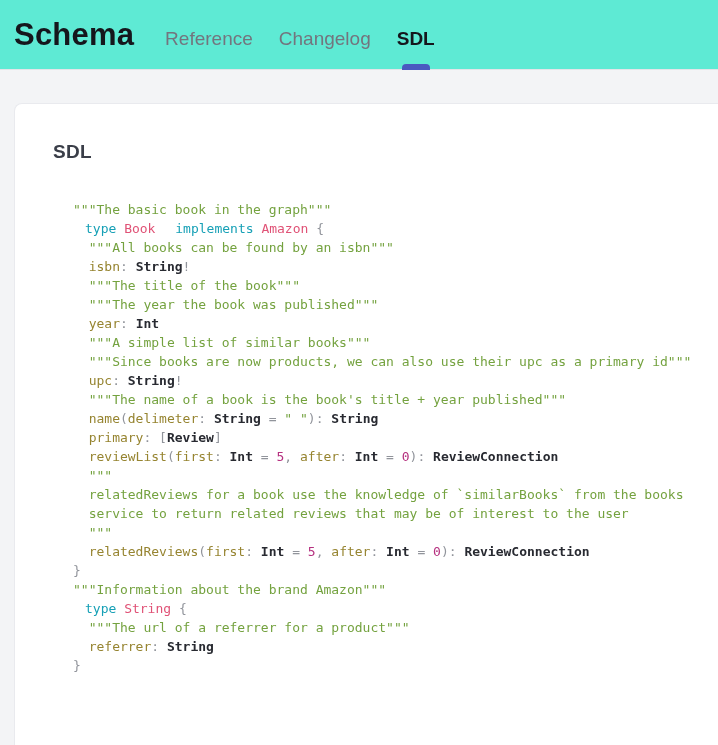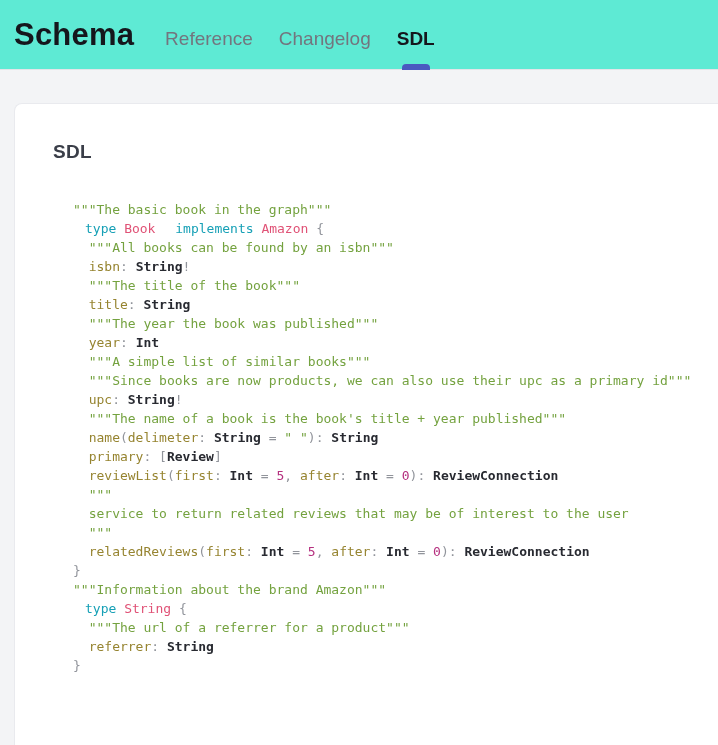--- a/index.html
+++ b/index.html
@@ -93,31 +93,31 @@
 </div>
 
 <div class="card">
   <h2 class="card-heading">SDL</h2>
   <div class="code-block">
       <div class="code-line"><span class="tok-doc">"""The basic book in the graph"""</span></div>
       <div class="code-line"><span class="tok-kw">type </span><span class="tok-cls">Book </span><span class="tok-kw">implements </span><span class="tok-cls">Amazon </span><span class="tok-punc">{</span></div>
       <div class="code-line"><span class="tok-doc">  """All books can be found by an isbn"""</span></div>
       <div class="code-line"><span class="tok-attr">  isbn</span><span class="tok-punc">: </span><span class="tok-typ">String</span><span class="tok-punc">!</span></div>
       <div class="code-line"><span class="tok-doc">  """The title of the book"""</span></div>
-      <div class="code-line"><span class="tok-attr">  title</span><span class="tok-punc">: </span><span class="tok-typ">String</span></div>
       <div class="code-line"><span class="tok-doc">  """The year the book was published"""</span></div>
       <div class="code-line"><span class="tok-attr">  year</span><span class="tok-punc">: </span><span class="tok-typ">Int</span></div>
       <div class="code-line"><span class="tok-doc">  """A simple list of similar books"""</span></div>
       <div class="code-line"><span class="tok-doc">  """Since books are now products, we can also use their upc as a primary id"""</span></div>
       <div class="code-line"><span class="tok-attr">  upc</span><span class="tok-punc">: </span><span class="tok-typ">String</span><span class="tok-punc">!</span></div>
       <div class="code-line"><span class="tok-doc">  """The name of a book is the book's title + year published"""</span></div>
       <div class="code-line"><span class="tok-attr">  name</span><span class="tok-punc">(</span><span class="tok-attr">delimeter</span><span class="tok-punc">: </span><span class="tok-typ">String</span><span class="tok-punc"> = </span><span class="tok-doc">" "</span><span class="tok-punc">): </span><span class="tok-typ">String</span></div>
       <div class="code-line"><span class="tok-attr">  primary</span><span class="tok-punc">: [</span><span class="tok-typ">Review</span><span class="tok-punc">]</span></div>
       <div class="code-line"><span class="tok-attr">  reviewList</span><span class="tok-punc">(</span><span class="tok-attr">first</span><span class="tok-punc">: </span><span class="tok-typ">Int</span><span class="tok-punc"> = </span><span class="tok-num">5</span><span class="tok-punc">, </span><span class="tok-attr">after</span><span class="tok-punc">: </span><span class="tok-typ">Int</span><span class="tok-punc"> = </span><span class="tok-num">0</span><span class="tok-punc">): </span><span class="tok-typ">ReviewConnection</span></div>
       <div class="code-line"><span class="tok-doc">  """</span></div>
+      <div class="code-line"><span class="tok-doc">  relatedReviews for a book use the knowledge of `similarBooks` from the books</span></div>
       <div class="code-line"><span class="tok-doc">  service to return related reviews that may be of interest to the user</span></div>
       <div class="code-line"><span class="tok-doc">  """</span></div>
       <div class="code-line"><span class="tok-attr">  relatedReviews</span><span class="tok-punc">(</span><span class="tok-attr">first</span><span class="tok-punc">: </span><span class="tok-typ">Int</span><span class="tok-punc"> = </span><span class="tok-num">5</span><span class="tok-punc">, </span><span class="tok-attr">after</span><span class="tok-punc">: </span><span class="tok-typ">Int</span><span class="tok-punc"> = </span><span class="tok-num">0</span><span class="tok-punc">): </span><span class="tok-typ">ReviewConnection</span></div>
       <div class="code-line"><span class="tok-punc">}</span></div>
       <div class="code-line"><span class="tok-doc">"""Information about the brand Amazon"""</span></div>
       <div class="code-line"><span class="tok-kw">type </span><span class="tok-cls">String </span><span class="tok-punc">{</span></div>
       <div class="code-line"><span class="tok-doc">  """The url of a referrer for a product"""</span></div>
       <div class="code-line"><span class="tok-attr">  referrer</span><span class="tok-punc">: </span><span class="tok-typ">String</span></div>
       <div class="code-line"><span class="tok-punc">}</span></div>
     </div>

